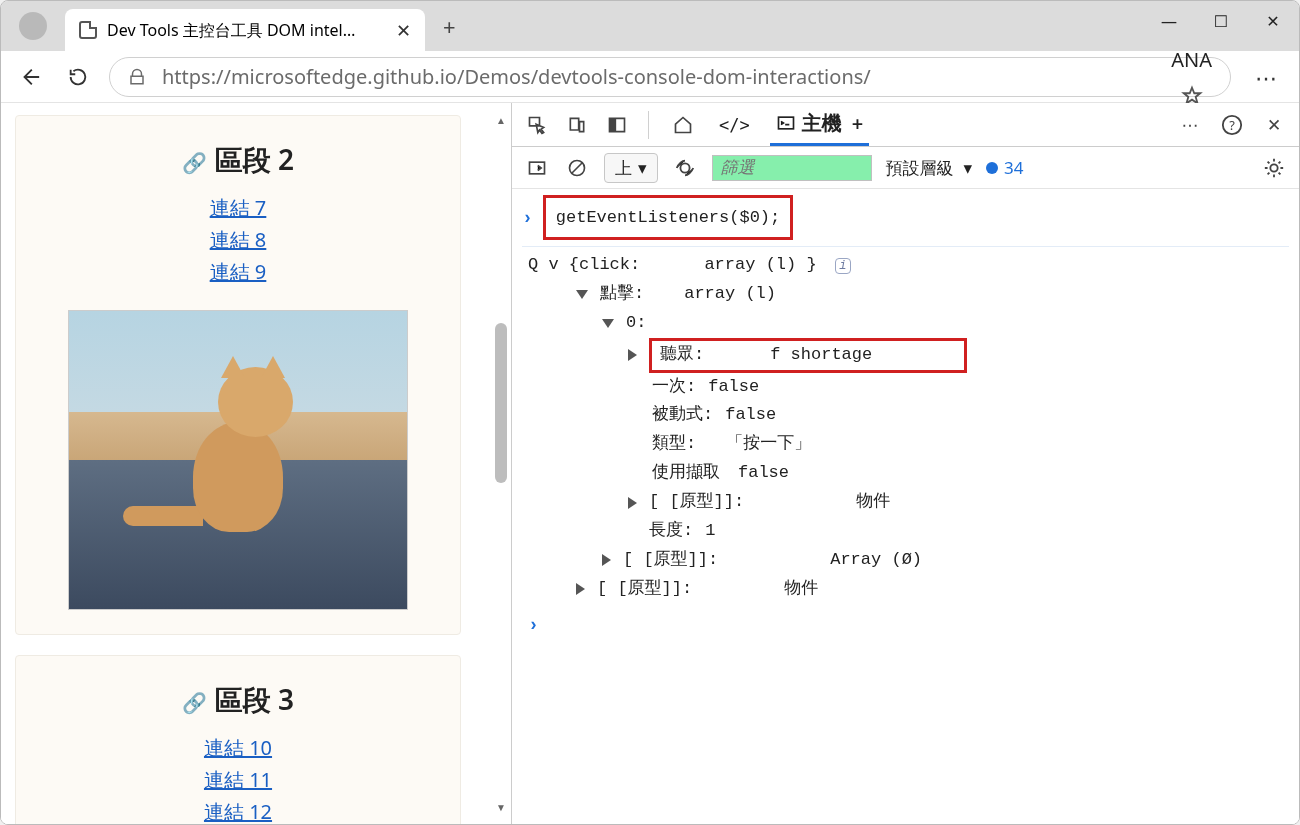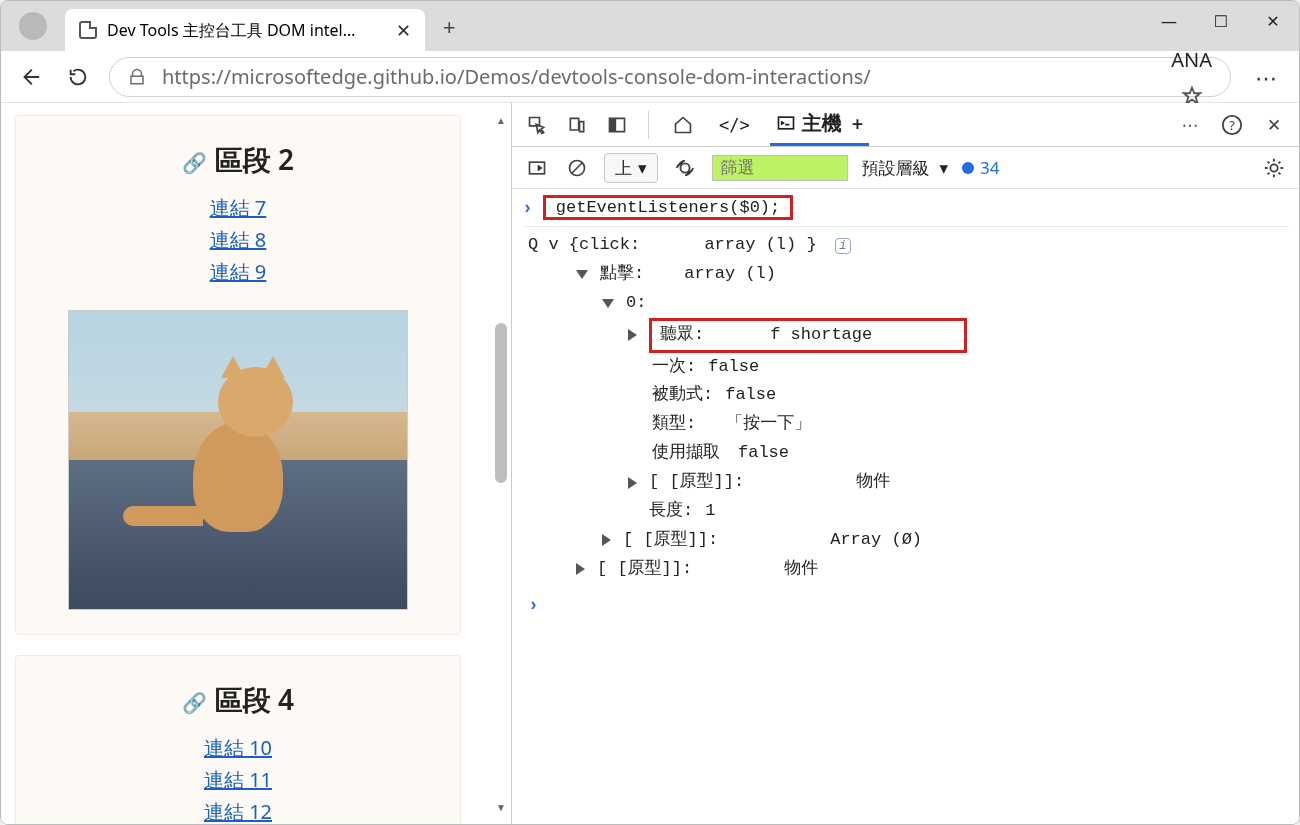--- a/index.html
+++ b/index.html
@@ -135,29 +135,29 @@
 .dt-tab { display:flex; align-items:center; gap:6px; padding:0 6px; height:100%; }
 .dt-tab.active { font-weight:600; border-bottom:3px solid #1e6fd9; }
 .dt-right { margin-left:auto; display:flex; align-items:center; gap:16px; }
 .dt-bar2 {
   height: 42px;
   display:flex; align-items:center; gap:14px;
   padding:0 12px;
   border-bottom:1px solid #e4e4e4;
 }
 .dt-context { border:1px solid #c7c7c7; border-radius:4px; padding:2px 10px; display:flex; align-items:center; gap:6px; background:#f7f7f7; }
-.dt-filter { border:1px solid #c0c0c0; padding:2px 8px; font-size:17px; color:#777; width:136px; background:#bef264; }
+.dt-filter { border:1px solid #c0c0c0; padding:2px 8px; font-size:17px; color:#777; width:160px; background:#86efac;font-style:italic; }
 .dt-levels { display:flex; align-items:center; gap:10px; }
 .dt-msg { color:#1e6fd9; display:flex; align-items:center; gap:6px; }
 .dt-msg .dot { width:12px; height:12px; background:#1e6fd9; border-radius:50%; }
 
 .dt-console { flex:1; padding:6px 10px; font-family: Consolas, "Courier New", monospace; font-size:17px; color:#222; }
 .con-input { display:flex; align-items:center; border-bottom:1px solid #e3ecf7; padding-bottom:6px; }
 .con-input .chev { color:#1e6fd9; font-weight:bold; margin-right:10px; font-size:18px; }
-.boxed-red { border:3px solid #d02020; padding:0 10px; display:inline-block; }
+.boxed-red { border:3px solid #d02020; padding:10px 10px; display:inline-block; }
 .con-output { padding:4px 0 10px 6px; line-height:1.7; }
 .tree { margin-left:0; }
 .tree .row { display:flex; align-items:center; gap:12px; }
 .tree .k { color:#222; }
 .tree .v { color:#222; }
 .tree .tri { width:0; height:0; display:inline-block; }
 .tri.down { border-left:6px solid transparent; border-right:6px solid transparent; border-top:9px solid #555; }
 .tri.right { border-top:6px solid transparent; border-bottom:6px solid transparent; border-left:9px solid #555; }
 .info { margin-left:8px; width:16px; height:16px; border:1px solid #9aa6c4; border-radius:4px; color:#6d7aa0; display:inline-flex; align-items:center; justify-content:center; font-size:12px; font-style:italic; }
 .boxed-listener { border:3px solid #d02020; display:inline-flex; align-items:center; gap:26px; padding:0 92px 0 8px; }
@@ -232,21 +232,21 @@
         <div class="cat">
           <div class="tail"></div>
             <div class="body"></div>
             <div class="head"></div>
             <div class="ear1"></div>
             <div class="ear2"></div>
         </div>
       </div>
     </div>
     <div class="card">
-      <h2><span class="linkicon">🔗</span><span>區段 4</span></h2>
+      <h2><span class="linkicon">🔗</span><span>區段 3</span></h2>
       <div class="links">
         <a>連結 10</a>
         <a>連結 11</a>
         <a>連結 12</a>
       </div>
     </div>
     <div class="page-scroll">
       <div class="page-scrollarrow up">▲</div>
       <div class="page-scrollbar"></div>
       <div class="page-scrollarrow down">▼</div>

